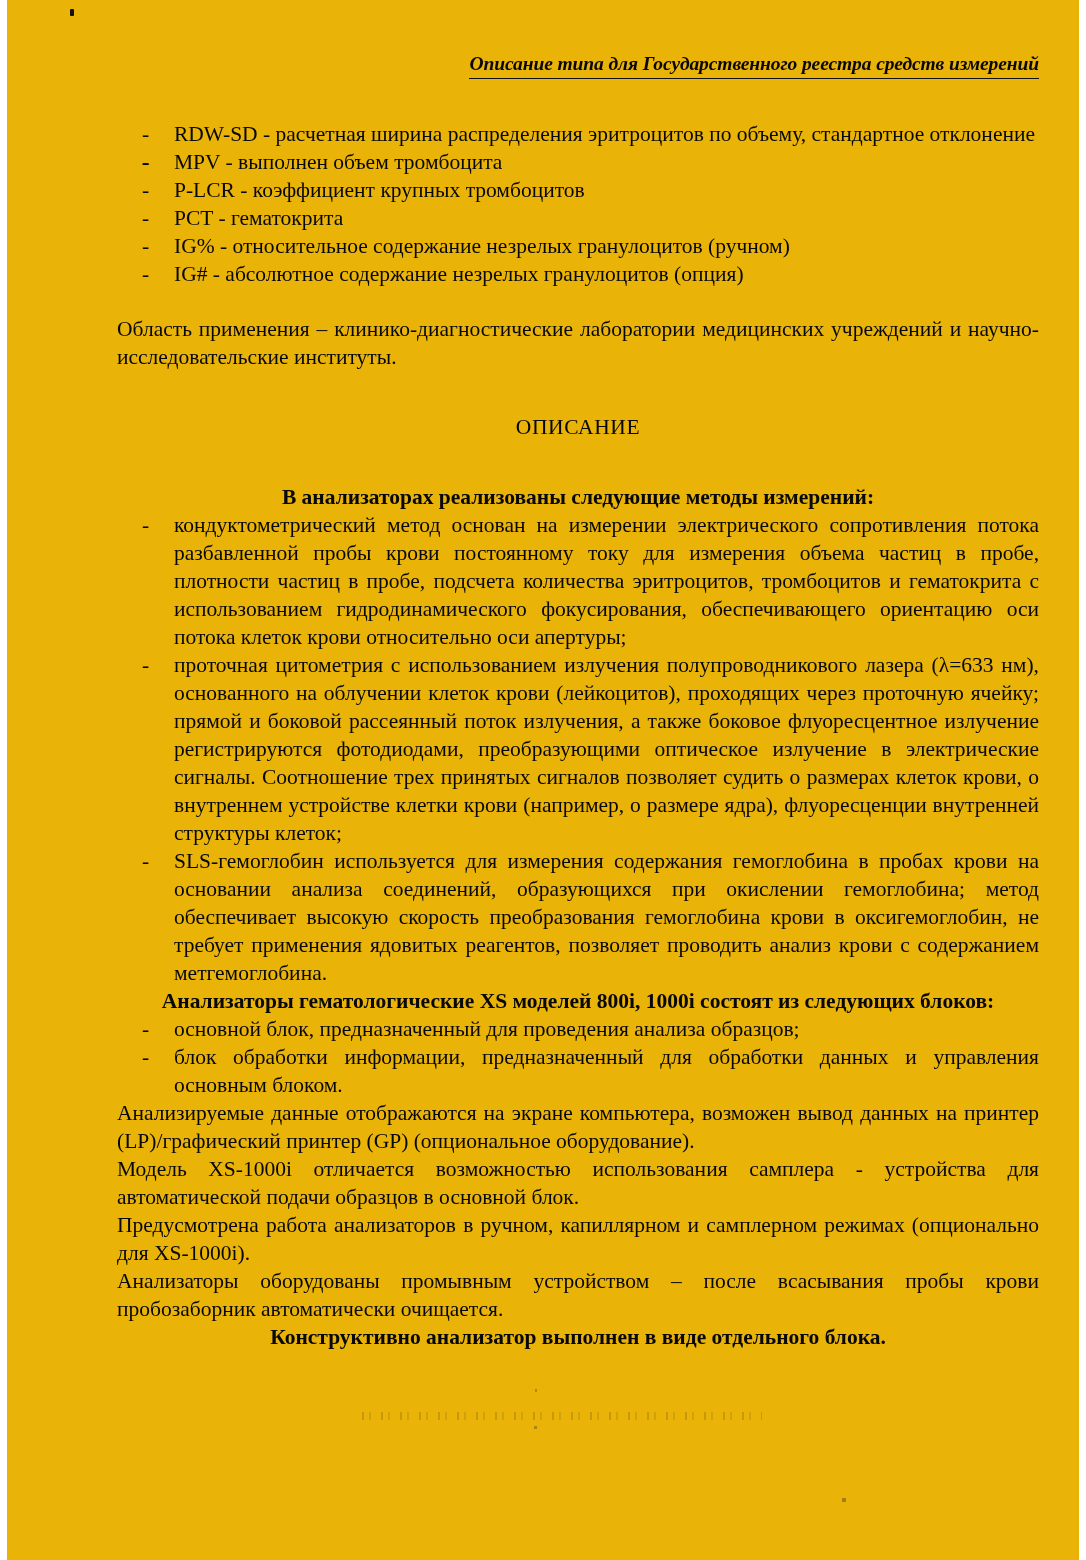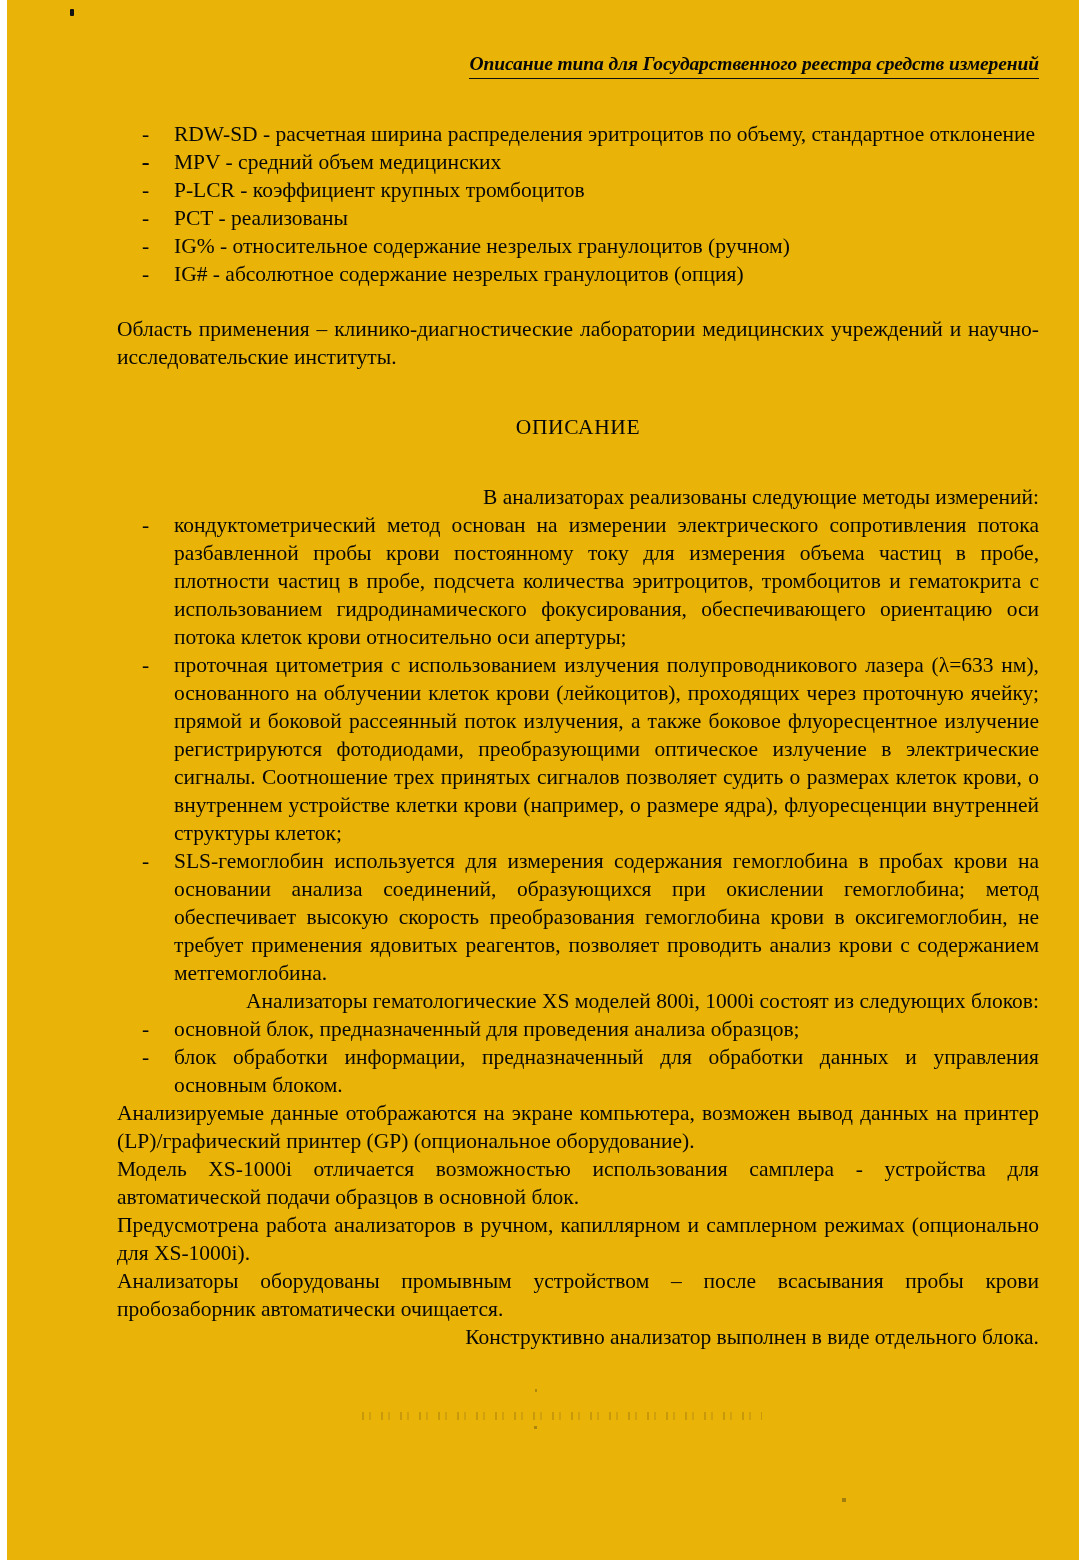--- a/index.html
+++ b/index.html
@@ -60,21 +60,21 @@
     line-height: 28px;
   }
 
   p.para {
     margin: 0;
     text-align: justify;
     text-justify: inter-word;
     text-indent: 0;
   }
 
-  p.para.last-left { text-align: right; }
+  p.para.last-left { text-align: center; font-weight: bold; }
 
   ul.dash-list {
     list-style: none;
     margin: 0;
     padding: 0;
   }
 
   ul.dash-list > li {
     position: relative;
     padding-left: 57px;
@@ -162,29 +162,29 @@
         <span>RDW-SD - расчетная ширина распределения эритроцитов по объему, стандартное отклонение</span>
       </li>
       <li>
         <span class="dash">-</span>
       </li>
       <li class="nojust">
         <span class="dash">-</span>
       </li>
       <li class="nojust">
         <span class="dash">-</span>
-        <span>MPV - средний объем медицинских</span>
+        <span>MPV - выполнен объем тромбоцита</span>
       </li>
       <li class="nojust">
         <span class="dash">-</span>
         <span>P-LCR - коэффициент крупных тромбоцитов</span>
       </li>
       <li class="nojust">
         <span class="dash">-</span>
-        <span>PCT - реализованы</span>
+        <span>PCT - гематокрита</span>
       </li>
       <li class="nojust">
         <span class="dash">-</span>
         <span>IG% -  относительное содержание незрелых гранулоцитов (ручном)</span>
       </li>
       <li class="nojust">
         <span class="dash">-</span>
         <span>IG# -  абсолютное содержание незрелых гранулоцитов (опция)</span>
       </li>
     </ul>

